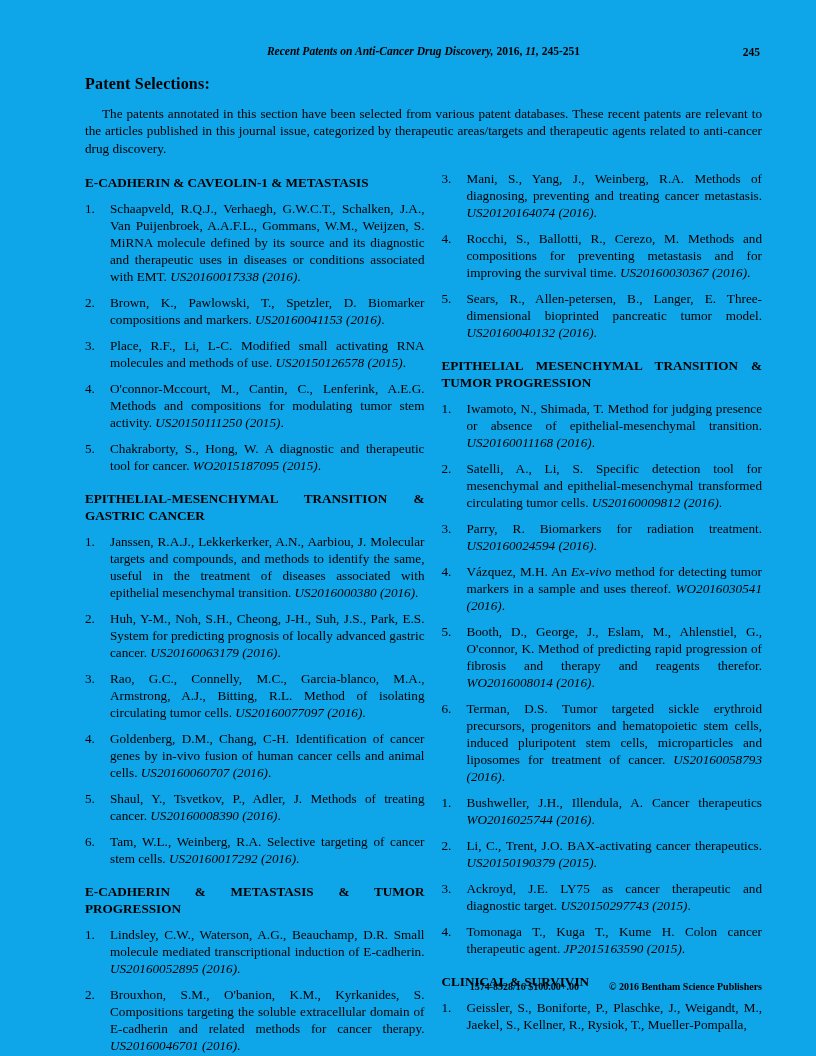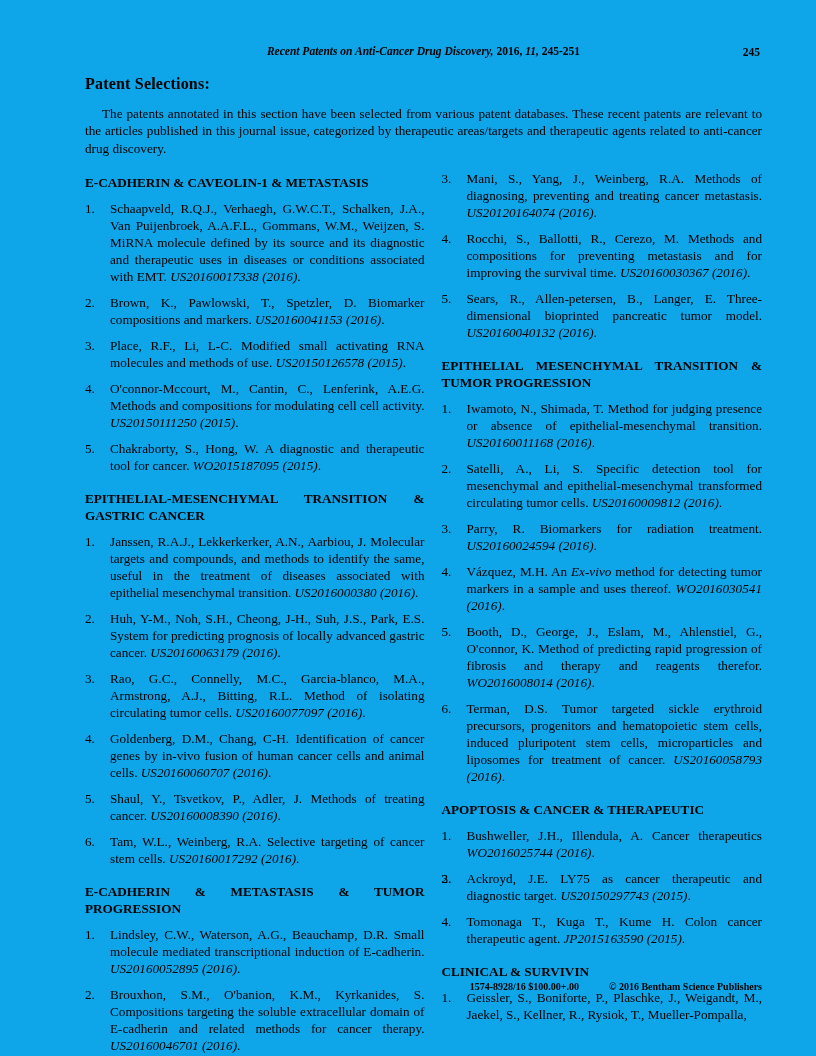--- a/index.html
+++ b/index.html
@@ -46,21 +46,21 @@
   <h1 class="page-title">Patent Selections:</h1>
 
   <p class="intro">The patents annotated in this section have been selected from various patent databases. These recent patents are relevant to the articles published in this journal issue, categorized by therapeutic areas/targets and therapeutic agents related to anti-cancer drug discovery.</p>
 
   <div class="cols">
     <div class="col col-left" id="col-left">
         <div class="sec-heading">E-CADHERIN &amp; CAVEOLIN-1 &amp; METASTASIS</div>
         <div class="ref"><span class="num">1.</span><span class="ref-body"><span>Schaapveld, R.Q.J., Verhaegh, G.W.C.T., Schalken, J.A., Van Puijenbroek, A.A.F.L., Gommans, W.M., Weijzen, S. MiRNA molecule defined by its source and its diagnostic and therapeutic uses in diseases or conditions associated with EMT. </span><span class="patent">US20160017338 (2016)</span>.</span></div>
         <div class="ref"><span class="num">2.</span><span class="ref-body"><span>Brown, K., Pawlowski, T., Spetzler, D. Biomarker compositions and markers. </span><span class="patent">US20160041153 (2016)</span>.</span></div>
         <div class="ref"><span class="num">3.</span><span class="ref-body"><span>Place, R.F., Li, L-C. Modified small activating RNA molecules and methods of use. </span><span class="patent">US20150126578 (2015)</span>.</span></div>
-        <div class="ref"><span class="num">4.</span><span class="ref-body"><span>O'connor-Mccourt, M., Cantin, C., Lenferink, A.E.G. Methods and compositions for modulating cell cell activity. </span><span class="patent">US20150111250 (2015)</span>.</span></div>
+        <div class="ref"><span class="num">4.</span><span class="ref-body"><span>O'connor-Mccourt, M., Cantin, C., Lenferink, A.E.G. Methods and compositions for modulating tumor stem activity. </span><span class="patent">US20150111250 (2015)</span>.</span></div>
         <div class="ref"><span class="num">5.</span><span class="ref-body"><span>Chakraborty, S., Hong, W. A diagnostic and therapeutic tool for cancer. </span><span class="patent">WO2015187095 (2015)</span>.</span></div>
         <div class="sec-heading">EPITHELIAL-MESENCHYMAL TRANSITION &amp; GASTRIC CANCER</div>
         <div class="ref"><span class="num">1.</span><span class="ref-body"><span>Janssen, R.A.J., Lekkerkerker, A.N., Aarbiou, J. Molecular targets and compounds, and methods to identify the same, useful in the treatment of diseases associated with epithelial mesenchymal transition. </span><span class="patent">US2016000380 (2016)</span>.</span></div>
         <div class="ref"><span class="num">2.</span><span class="ref-body"><span>Huh, Y-M., Noh, S.H., Cheong, J-H., Suh, J.S., Park, E.S. System for predicting prognosis of locally advanced gastric cancer. </span><span class="patent">US20160063179 (2016)</span>.</span></div>
         <div class="ref"><span class="num">3.</span><span class="ref-body"><span>Rao, G.C., Connelly, M.C., Garcia-blanco, M.A., Armstrong, A.J., Bitting, R.L. Method of isolating circulating tumor cells. </span><span class="patent">US20160077097 (2016)</span>.</span></div>
         <div class="ref"><span class="num">4.</span><span class="ref-body"><span>Goldenberg, D.M., Chang, C-H. Identification of cancer genes by in-vivo fusion of human cancer cells and animal cells. </span><span class="patent">US20160060707 (2016)</span>.</span></div>
         <div class="ref"><span class="num">5.</span><span class="ref-body"><span>Shaul, Y., Tsvetkov, P., Adler, J. Methods of treating cancer. </span><span class="patent">US20160008390 (2016)</span>.</span></div>
         <div class="ref"><span class="num">6.</span><span class="ref-body"><span>Tam, W.L., Weinberg, R.A. Selective targeting of cancer stem cells. </span><span class="patent">US20160017292 (2016)</span>.</span></div>
         <div class="sec-heading">E-CADHERIN &amp; METASTASIS &amp; TUMOR PROGRESSION</div>
         <div class="ref"><span class="num">1.</span><span class="ref-body"><span>Lindsley, C.W., Waterson, A.G., Beauchamp, D.R. Small molecule mediated transcriptional induction of E-cadherin. </span><span class="patent">US20160052895 (2016)</span>.</span></div>
@@ -70,23 +70,22 @@
         <div class="ref"><span class="num">3.</span><span class="ref-body"><span>Mani, S., Yang, J., Weinberg, R.A. Methods of diagnosing, preventing and treating cancer metastasis. </span><span class="patent">US20120164074 (2016)</span>.</span></div>
         <div class="ref"><span class="num">4.</span><span class="ref-body"><span>Rocchi, S., Ballotti, R., Cerezo, M. Methods and compositions for preventing metastasis and for improving the survival time. </span><span class="patent">US20160030367 (2016)</span>.</span></div>
         <div class="ref"><span class="num">5.</span><span class="ref-body"><span>Sears, R., Allen-petersen, B., Langer, E. Three-dimensional bioprinted pancreatic tumor model. </span><span class="patent">US20160040132 (2016)</span>.</span></div>
         <div class="sec-heading">EPITHELIAL MESENCHYMAL TRANSITION &amp; TUMOR PROGRESSION</div>
         <div class="ref"><span class="num">1.</span><span class="ref-body"><span>Iwamoto, N., Shimada, T. Method for judging presence or absence of epithelial-mesenchymal transition. </span><span class="patent">US20160011168 (2016)</span>.</span></div>
         <div class="ref"><span class="num">2.</span><span class="ref-body"><span>Satelli, A., Li, S. Specific detection tool for mesenchymal and epithelial-mesenchymal transformed circulating tumor cells. </span><span class="patent">US20160009812 (2016)</span>.</span></div>
         <div class="ref"><span class="num">3.</span><span class="ref-body"><span>Parry, R. Biomarkers for radiation treatment. </span><span class="patent">US20160024594 (2016)</span>.</span></div>
         <div class="ref"><span class="num">4.</span><span class="ref-body"><span>Vázquez, M.H. An </span><span class="it">Ex-vivo</span><span> method for detecting tumor markers in a sample and uses thereof. </span><span class="patent">WO2016030541 (2016)</span>.</span></div>
         <div class="ref"><span class="num">5.</span><span class="ref-body"><span>Booth, D., George, J., Eslam, M., Ahlenstiel, G., O'connor, K. Method of predicting rapid progression of fibrosis and therapy and reagents therefor. </span><span class="patent">WO2016008014 (2016)</span>.</span></div>
         <div class="ref"><span class="num">6.</span><span class="ref-body"><span>Terman, D.S. Tumor targeted sickle erythroid precursors, progenitors and hematopoietic stem cells, induced pluripotent stem cells, microparticles and liposomes for treatment of cancer. </span><span class="patent">US20160058793 (2016)</span>.</span></div>
-        <div class="sec-heading">APOPTOSIS &amp; CANCER &amp; THERAPEUTIC</div>
         <div class="ref"><span class="num">1.</span><span class="ref-body"><span>Bushweller, J.H., Illendula, A. Cancer therapeutics </span><span class="patent">WO2016025744 (2016)</span>.</span></div>
-        <div class="ref"><span class="num">2.</span></div>
+        <div class="ref"><span class="num">2.</span><span class="ref-body"><span>Li, C., Trent, J.O. BAX-activating cancer therapeutics. </span><span class="patent">US20150190379 (2015)</span>.</span></div>
         <div class="ref"><span class="num">3.</span><span class="ref-body"><span>Ackroyd, J.E. LY75 as cancer therapeutic and diagnostic target. </span><span class="patent">US20150297743 (2015)</span>.</span></div>
         <div class="ref"><span class="num">4.</span><span class="ref-body"><span>Tomonaga T., Kuga T., Kume H. Colon cancer therapeutic agent. </span><span class="patent">JP2015163590 (2015)</span>.</span></div>
         <div class="sec-heading">CLINICAL &amp; SURVIVIN</div>
         <div class="ref"><span class="num">1.</span><span class="ref-body"><span>Geissler, S., Boniforte, P., Plaschke, J., Weigandt, M., Jaekel, S., Kellner, R., Rysiok, T., Mueller-Pompalla,</span></span></div>
       </div>
   </div>
 
   <div class="page-footer">
     <span>1574-8928/16 $100.00+.00</span>
     <span>© 2016 Bentham Science Publishers</span>

